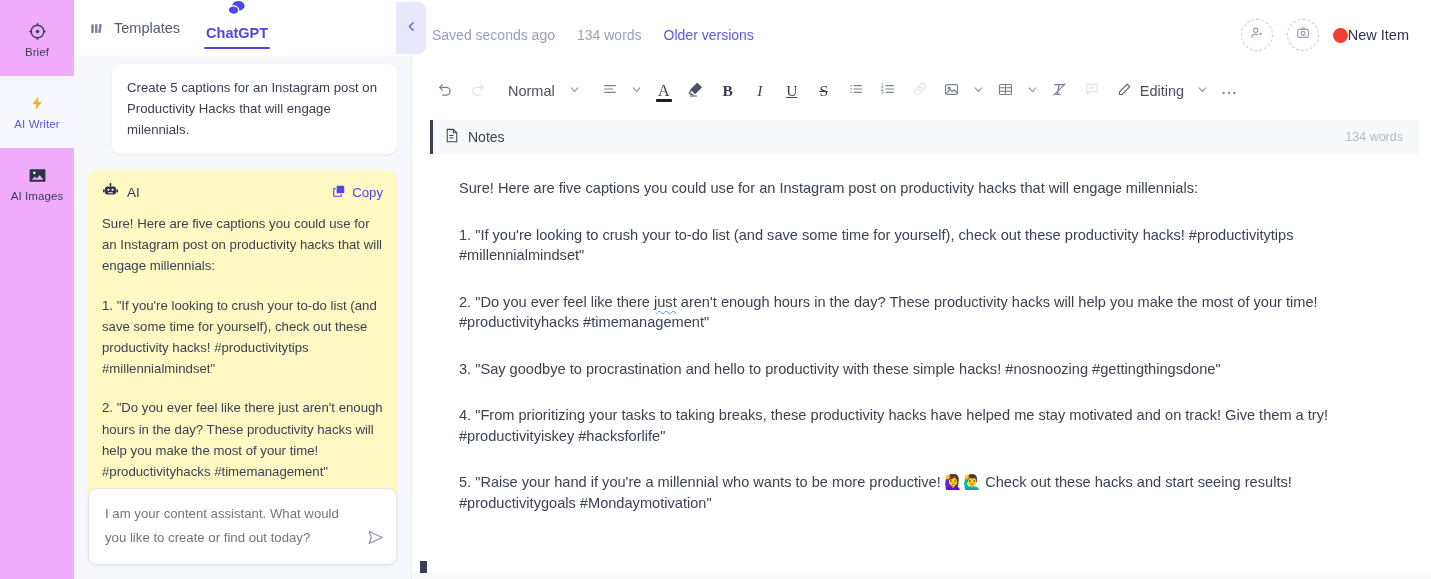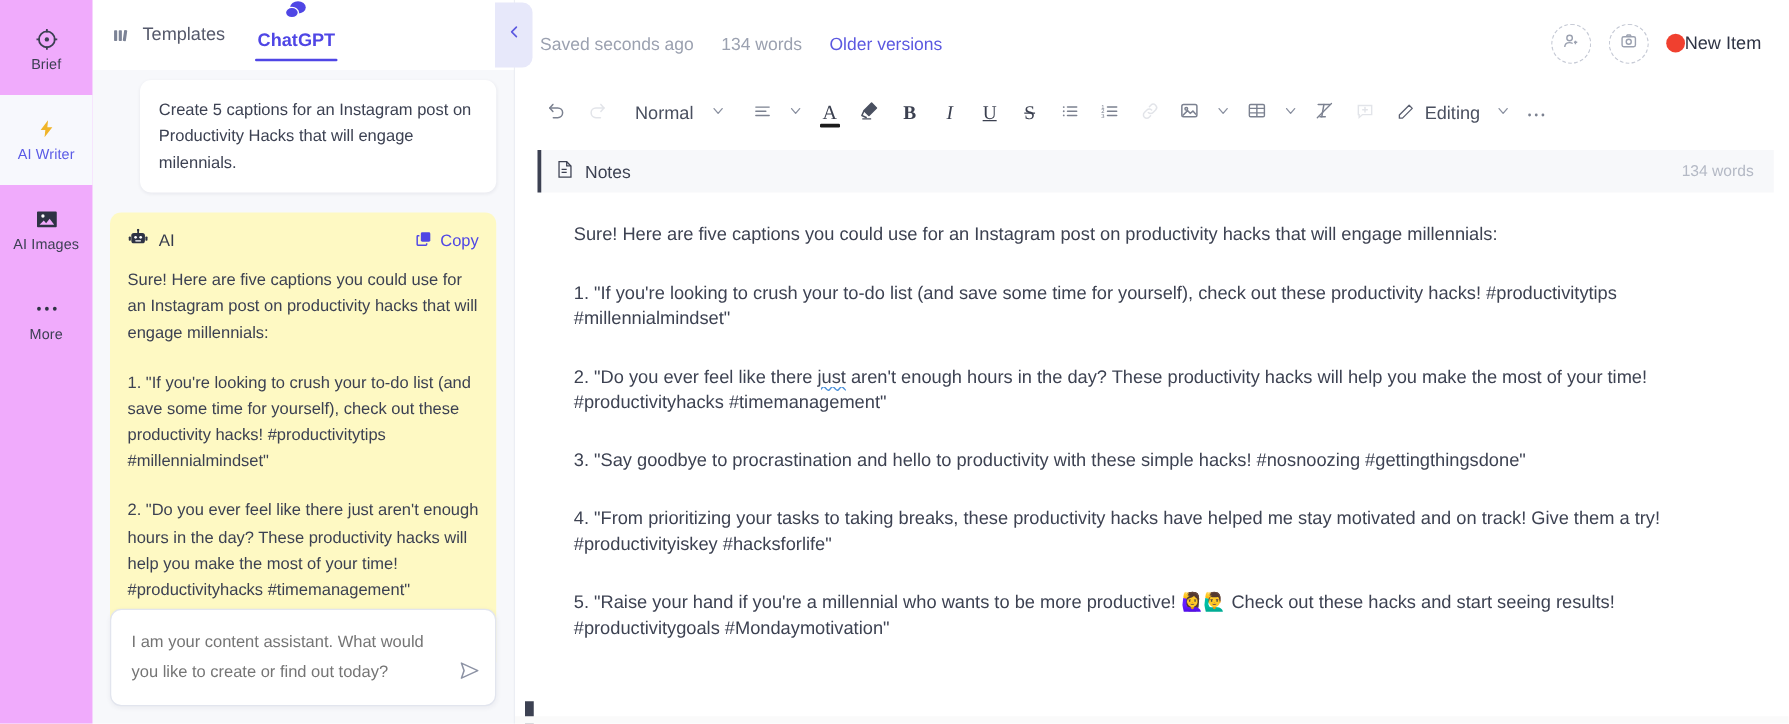--- a/index.html
+++ b/index.html
@@ -131,21 +131,21 @@
   .saved { font-size: 14px; color: #9ba1b0; margin-right: 22px; }
   .words-top { font-size: 14px; color: #9ba1b0; margin-right: 22px; }
   .older { font-size: 14px; color: #5b58e0; cursor: pointer; }
   .ed-top-right { margin-left: auto; display: flex; align-items: center; gap: 14px; }
   .dash-btn {
     width: 32px; height: 32px; border-radius: 50%;
     border: 1.5px dashed #c7cbd6;
     display: flex; align-items: center; justify-content: center;
     cursor: pointer; color: #9ba1b0;
   }
-  .new-item { display: flex; align-items: flex-start; gap: 0; cursor: pointer; }
+  .new-item { display: flex; align-items: flex-end; gap: 0; cursor: pointer; }
   .dot { width: 15px; height: 15px; border-radius: 50%; background: #f0402f; }
   .new-item .nl { font-size: 14.5px; color: #2f3445; }
 
   .ed-toolbar {
     height: 42px; min-height: 42px;
     display: flex; align-items: center;
     padding: 0 14px 0 18px; gap: 2px;
     color: #767c8c;
   }
   .tb {
@@ -233,30 +233,20 @@
       <span class="rl">AI Writer</span>
     </div>
     <div class="rail-item">
       <span class="rail-icon">
         <svg width="19" height="19" viewBox="0 0 24 24" fill="#2e3344">
           <path d="M3 4h18a1 1 0 0 1 1 1v14a1 1 0 0 1-1 1H3a1 1 0 0 1-1-1V5a1 1 0 0 1 1-1zm1.6 13.4h14.8l-4.6-6-3.6 4.4-2.3-2.6z"></path>
           <circle cx="8" cy="8.6" r="1.7" fill="#fff"></circle>
         </svg>
       </span>
       <span class="rl">AI Images</span>
-    </div>
-    <div class="rail-item">
-      <span class="rail-icon">
-        <svg width="19" height="8" viewBox="0 0 24 8" fill="#2e3344">
-          <circle cx="4" cy="4" r="1.9"></circle>
-            <circle cx="12" cy="4" r="1.9"></circle>
-            <circle cx="20" cy="4" r="1.9"></circle>
-        </svg>
-      </span>
-      <span class="rl">More</span>
     </div>
   </div>
 
   <div class="chat">
     <div class="tabs">
       <div class="tab">
         <span class="ti">
           <svg width="15" height="15" viewBox="0 0 24 24" fill="#7c8396">
             <rect x="2" y="5" width="4" height="14" rx="1"></rect>
             <rect x="8" y="5" width="4" height="14" rx="1"></rect>

